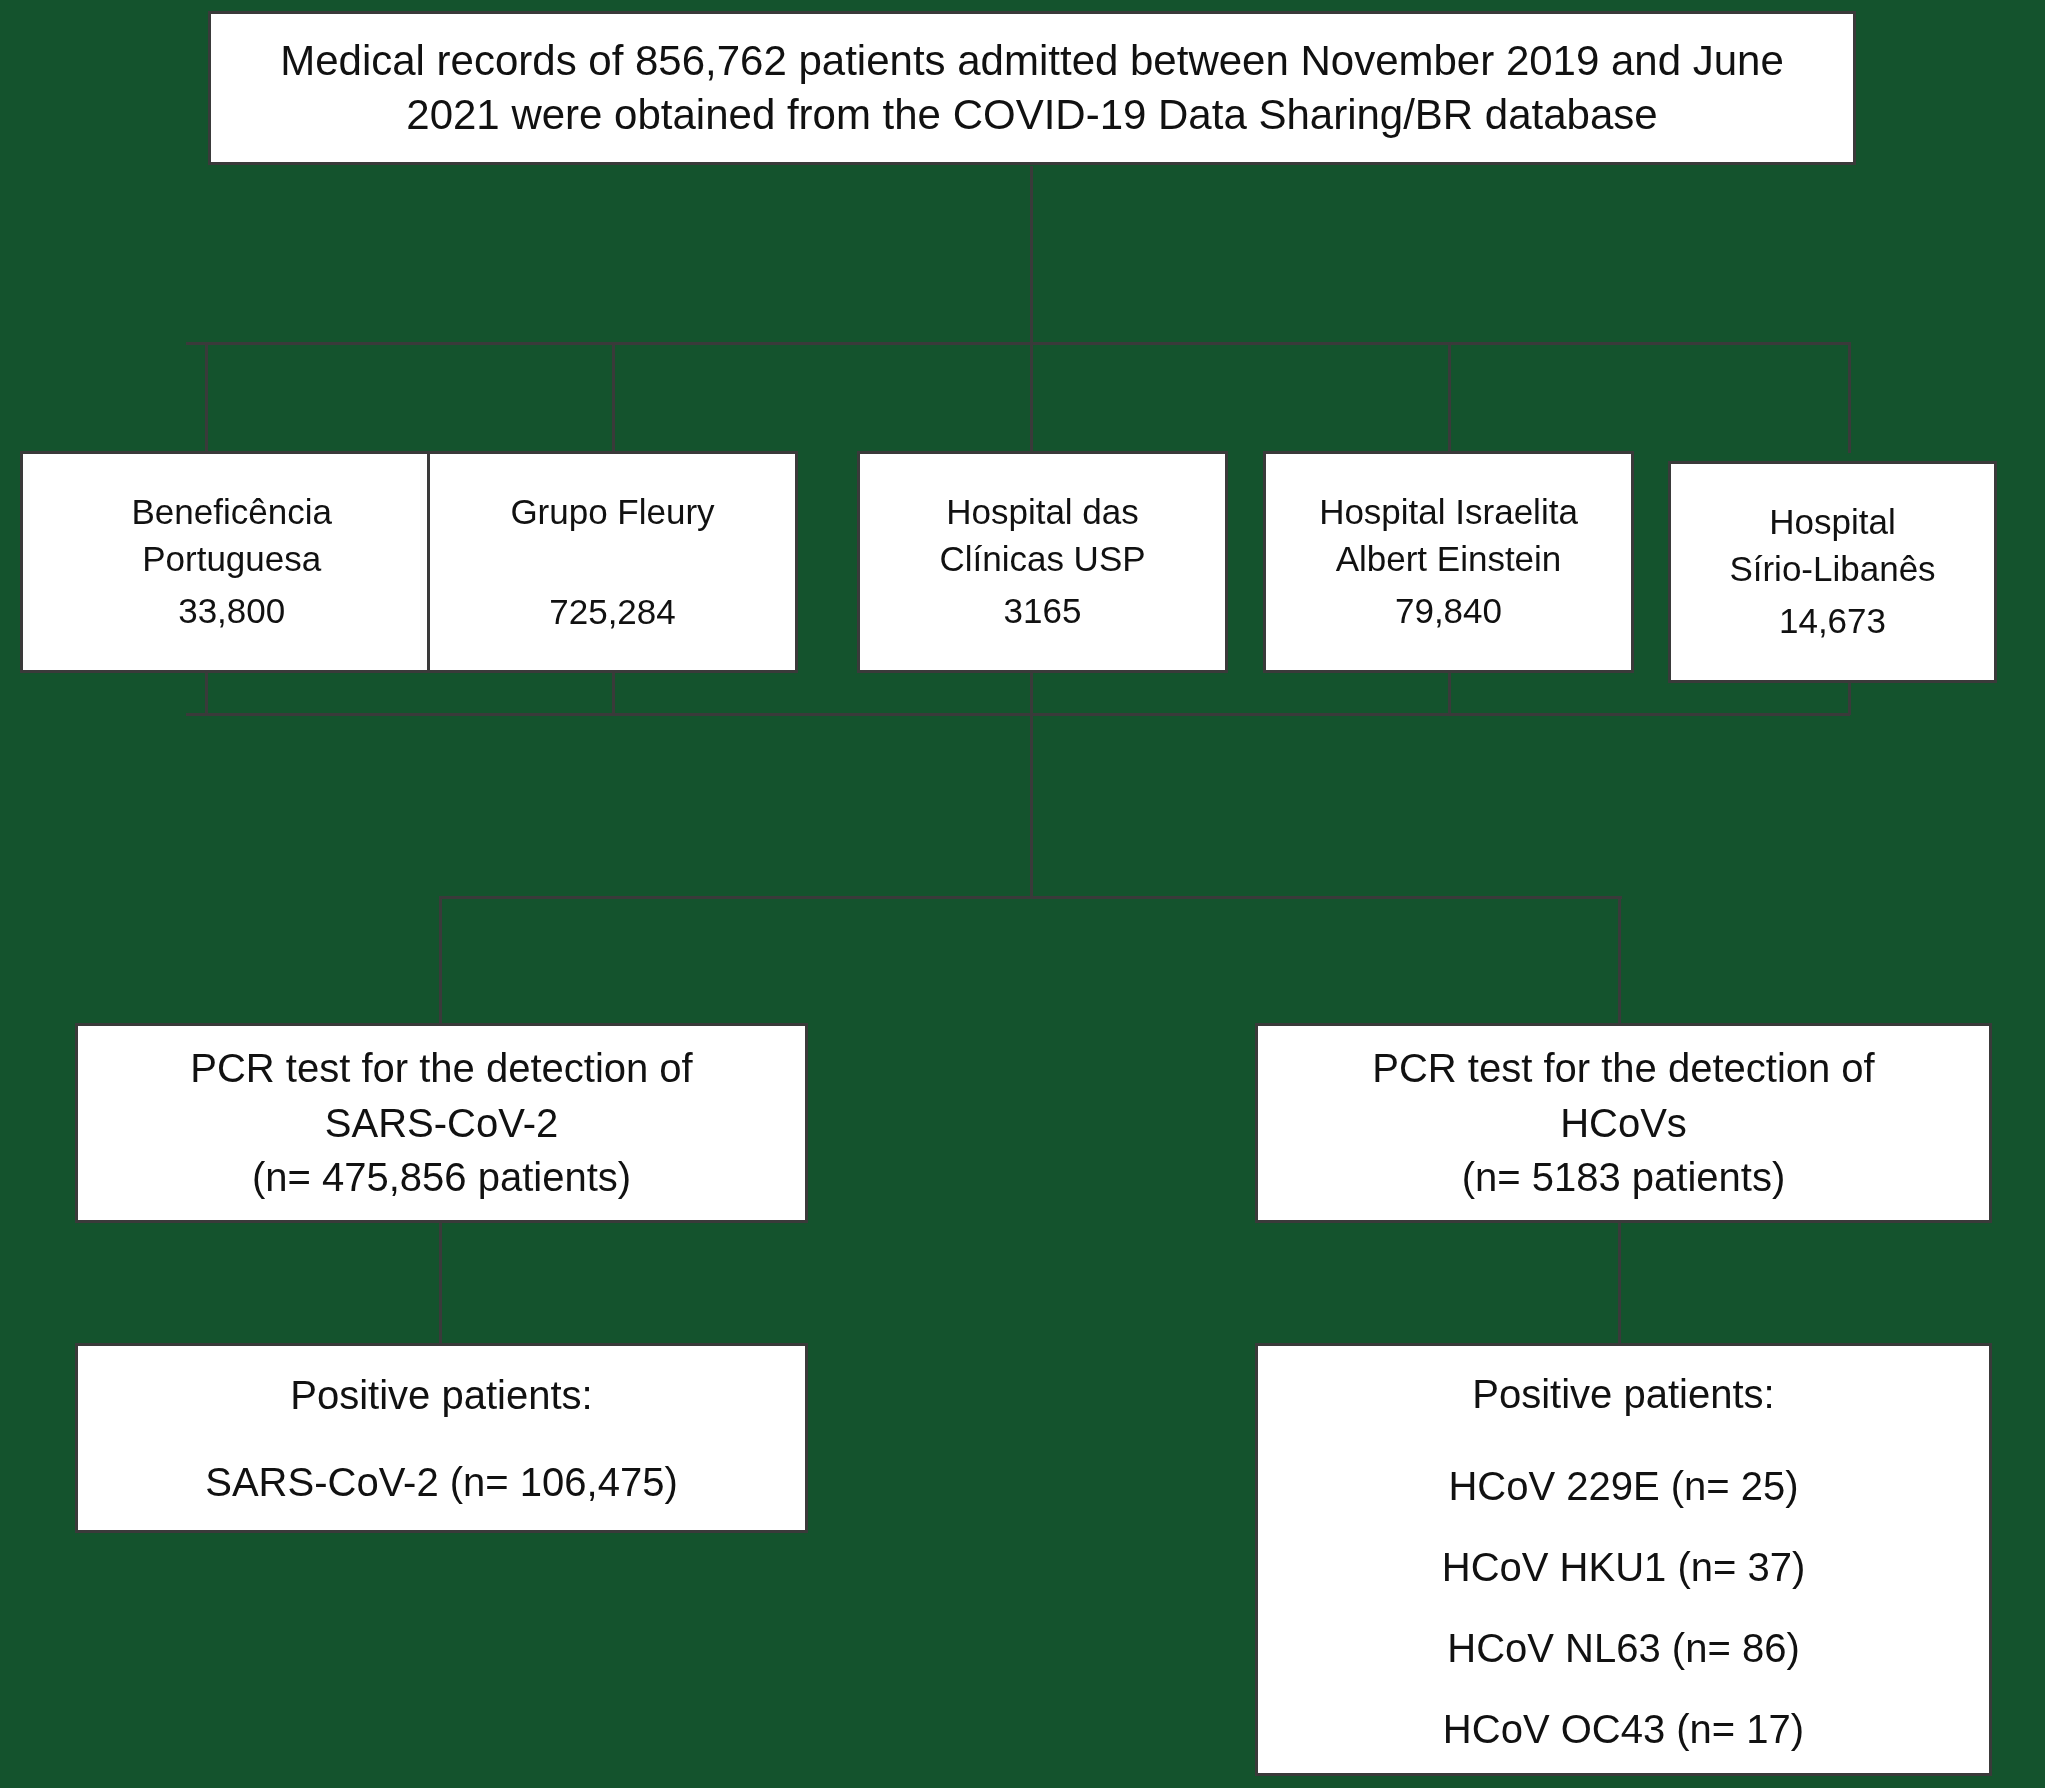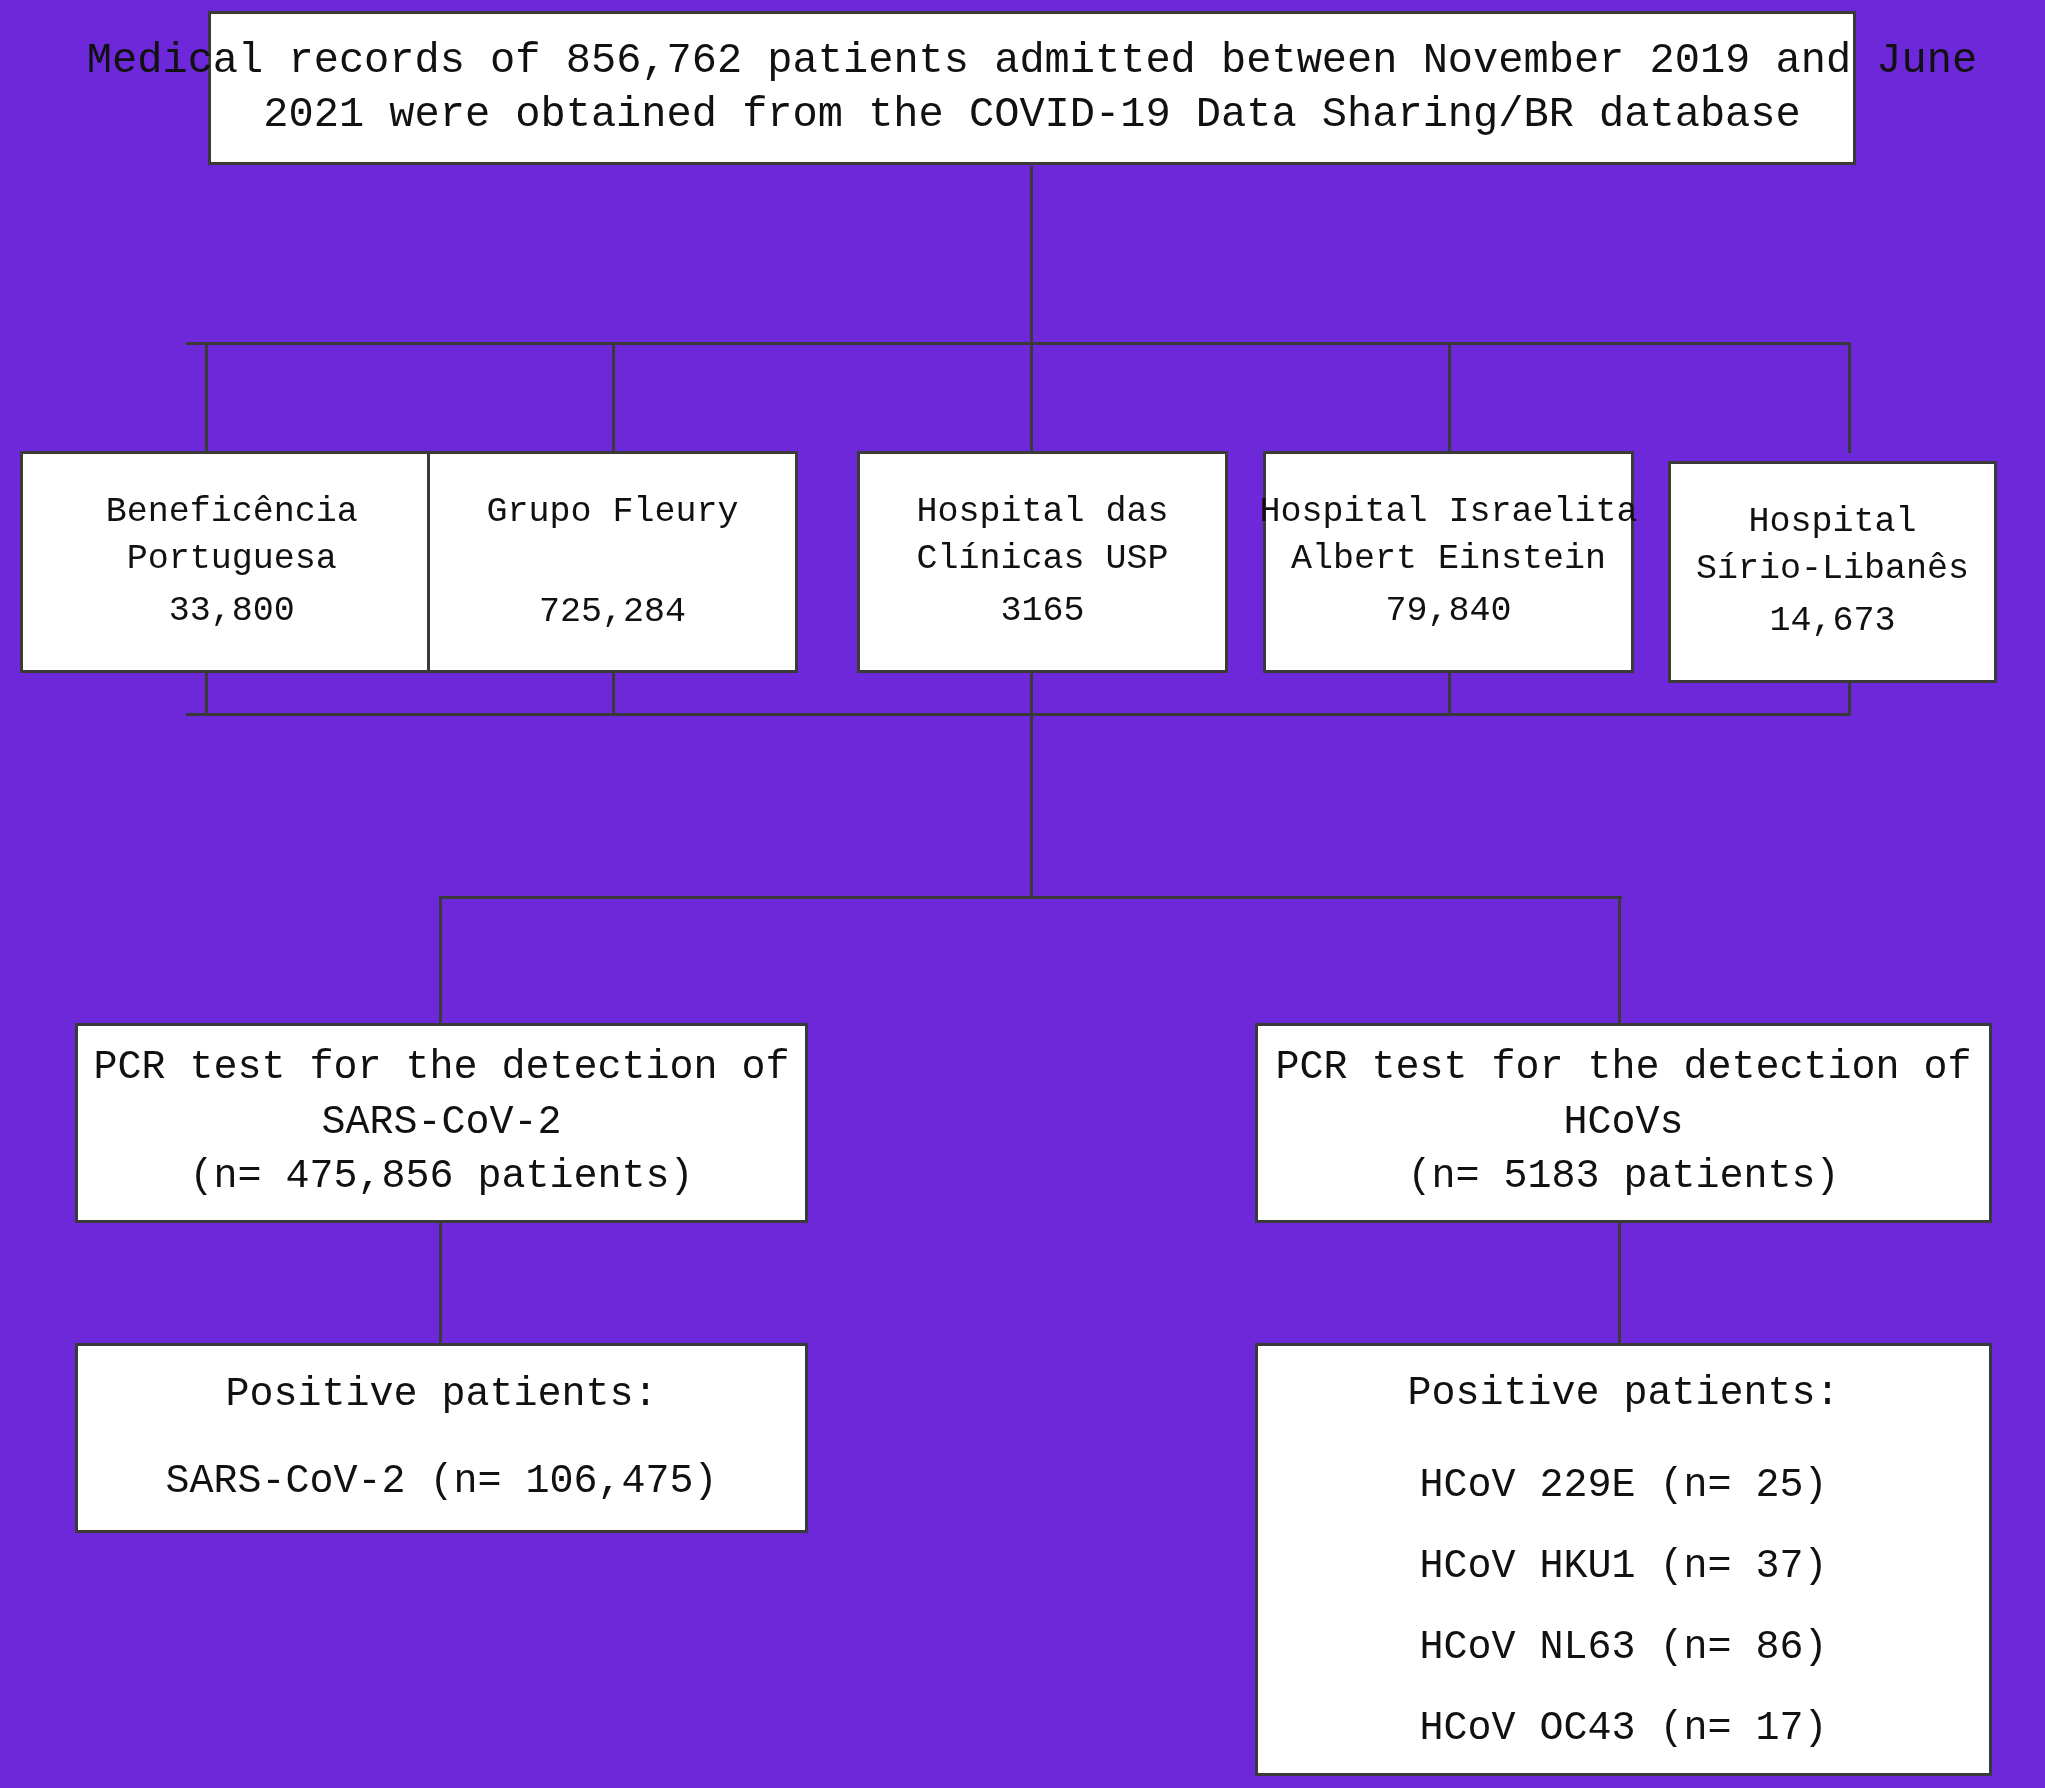--- a/index.html
+++ b/index.html
@@ -9,23 +9,22 @@
     background: #ffffff;
   }
   body {
     font-family: "Liberation Sans", sans-serif;
     color: #111111;
   }
   #flow-root {
     position: relative;
     width: 2046px;
     height: 1788px;
-    background: #6d28d9;
+    background: #14532d;
     overflow: hidden;
-    font-family: Liberation Mono, monospace;
   }
   
   .node {
     position: absolute;
     box-sizing: border-box;
     border: 3.2px solid #3a3a3a;
     background: #ffffff;
     display: flex;
     flex-direction: column;
     align-items: center;

